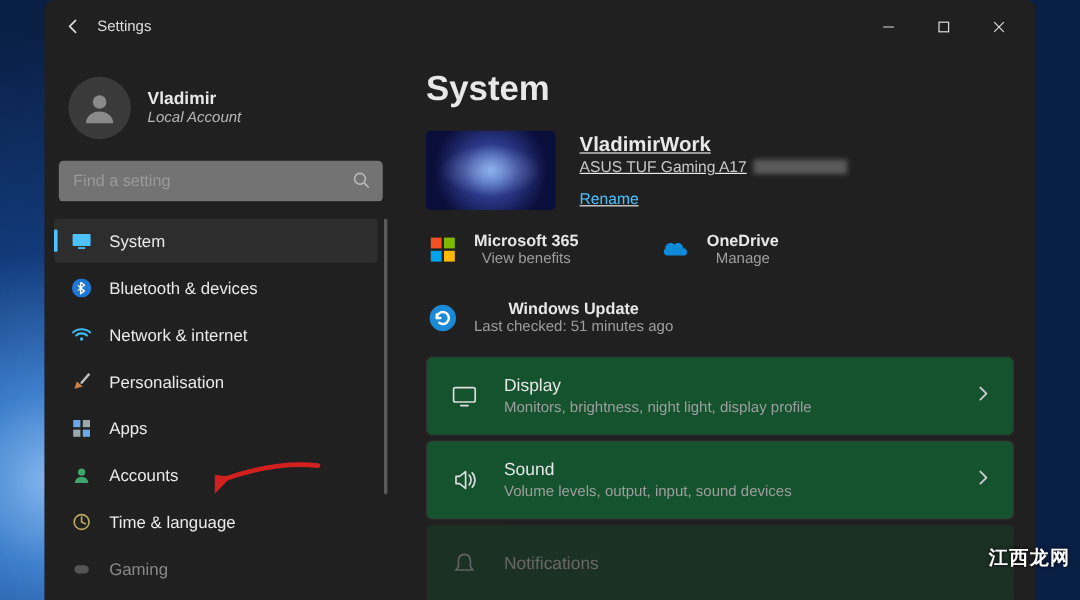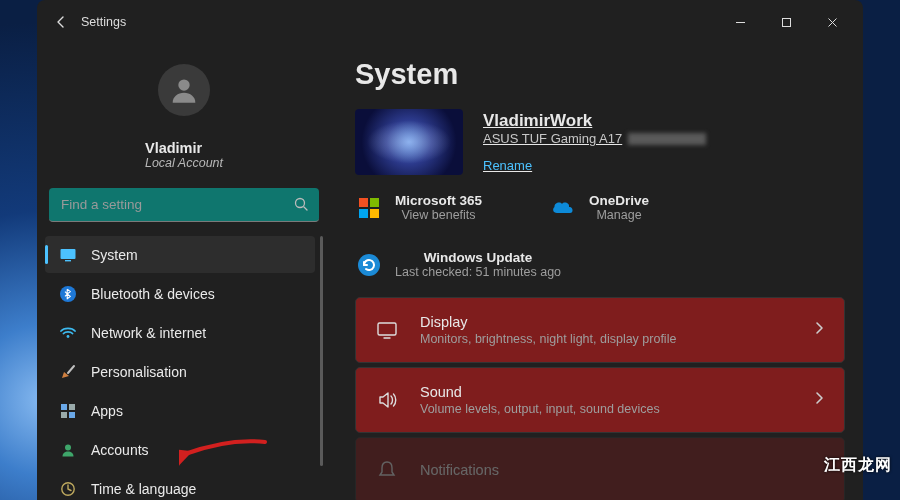--- a/index.html
+++ b/index.html
@@ -20,28 +20,28 @@
   .titlebar { height: 44px; display: flex; align-items: center; padding: 16px 8px; font-size: 12.5px; color: #ddd; }
   .titlebar .back { width: 32px; height: 32px; display: flex; align-items: center; justify-content: center; border-radius: 4px; }
   .titlebar .title { margin-left: 4px; }
   .winbtns { margin-left: auto; display: flex; }
   .winbtns > div { width: 46px; height: 32px; display: flex; align-items: center; justify-content: center; }
   .winbtns svg, .titlebar .back svg { stroke: #ddd; }
   
   .body { flex: 1; display: flex; overflow: hidden; }
   
   .sidebar { width: 290px; padding: 8px 4px 0 8px; display: flex; flex-direction: column; }
-  .profile { display: flex; align-items: center; gap: 24px; padding: 12px 12px 18px 12px; flex-direction: column; }
+  .profile { display: flex; align-items: center; gap: 14px; padding: 12px 12px 18px 12px; }
   .avatar { width: 52px; height: 52px; border-radius: 50%; background: #3a3a3a; display: flex; align-items: center; justify-content: center; }
   .avatar svg { fill: #8a8a8a; }
   .profile .name { font-weight: 600; font-size: 14.5px; }
   .profile .sub { font-size: 12.5px; color: #b8b8b8; font-style: italic; }
   .search { position: relative; margin: 0 4px 14px 4px; }
   .search input {
-    width: 100%; height: 34px; background: #0f766e; border: none; border-bottom: 1px solid #7a7a7a;
+    width: 100%; height: 34px; background: #737373; border: none; border-bottom: 1px solid #7a7a7a;
     border-radius: 4px; padding: 0 36px 0 12px; color: #eee; font-size: 13.5px; outline: none;
   }
   .search input::placeholder { color: #9a9a9a; }
   .search .sicon { position: absolute; right: 10px; top: 8px; }
   .navwrap { position: relative; flex: 1; overflow: hidden; }
   .nav { display: flex; flex-direction: column; gap: 2px; padding-right: 8px; }
   .nav-item {
     display: flex; align-items: center; gap: 14px; height: 37px; padding: 0 10px 0 14px;
     border-radius: 4px; font-size: 14px; color: #eaeaea; position: relative;
   }
@@ -72,21 +72,21 @@
   .redact { display: inline-block; width: 78px; height: 12px; background: #5a5a5a; filter: blur(2px); }
   .device-info .rename { font-size: 13px; color: #4cc2ff; margin-top: 12px; cursor: pointer; }
   .tiles { display: flex; gap: 28px; flex-wrap: wrap; margin-bottom: 18px; text-align: center; }
   .tile { display: flex; gap: 12px; align-items: center; min-width: 166px; }
   .tile .ticon { width: 28px; height: 28px; display: flex; align-items: center; justify-content: center; }
   .tile .tlabel { font-size: 13.5px; font-weight: 600; }
   .tile .tsub { font-size: 12.5px; color: #9e9e9e; }
   .tile.wide { width: 100%; }
   .cards { display: flex; flex-direction: column; gap: 4px; }
   .card {
-    background: #7f1d1d; border: 1px solid #333; border-radius: 5px;
+    background: #14532d; border: 1px solid #333; border-radius: 5px;
     display: flex; align-items: center; gap: 20px; padding: 6px 18px; min-height: 66px;
   }
   .card .cicon { width: 26px; display: flex; align-items: center; justify-content: center; }
   .card .ctext { flex: 1; }
   .card .ctitle { font-size: 14.5px; }
   .card .csub { font-size: 12.5px; color: #9e9e9e; margin-top: 2px; }
   .card .chev { color: #bbb; }
   .watermark {
     position: absolute; bottom: 24px; right: 8px; font-size: 16px; color: #fff;
     font-weight: 600; letter-spacing: 1px; text-shadow: 0 0 3px #000;
@@ -224,21 +224,21 @@
             </span>
             <span>Time &amp; language</span>
           </div>
 
           <div class="nav-item" style="opacity:.5">
             <span class="nicon">
               <svg width="16" height="16" viewBox="0 0 16 16">
                   <rect x="2" y="5" width="12" height="7" rx="3.5" fill="#888"></rect>
                 </svg>
             </span>
-            <span>Local</span>
+            <span>Gaming</span>
           </div>
         </div>
 
         <div class="nav-scroll"></div>
 
         <svg class="arrow-annot" width="90" height="36" viewBox="0 0 90 36">
           <defs>
               <marker id="ah" markerWidth="8" markerHeight="8" refX="2" refY="4" orient="auto">
                 <path d="M8 0 L0 4 L8 8 Z" fill="#d2201f"></path>
               </marker>

